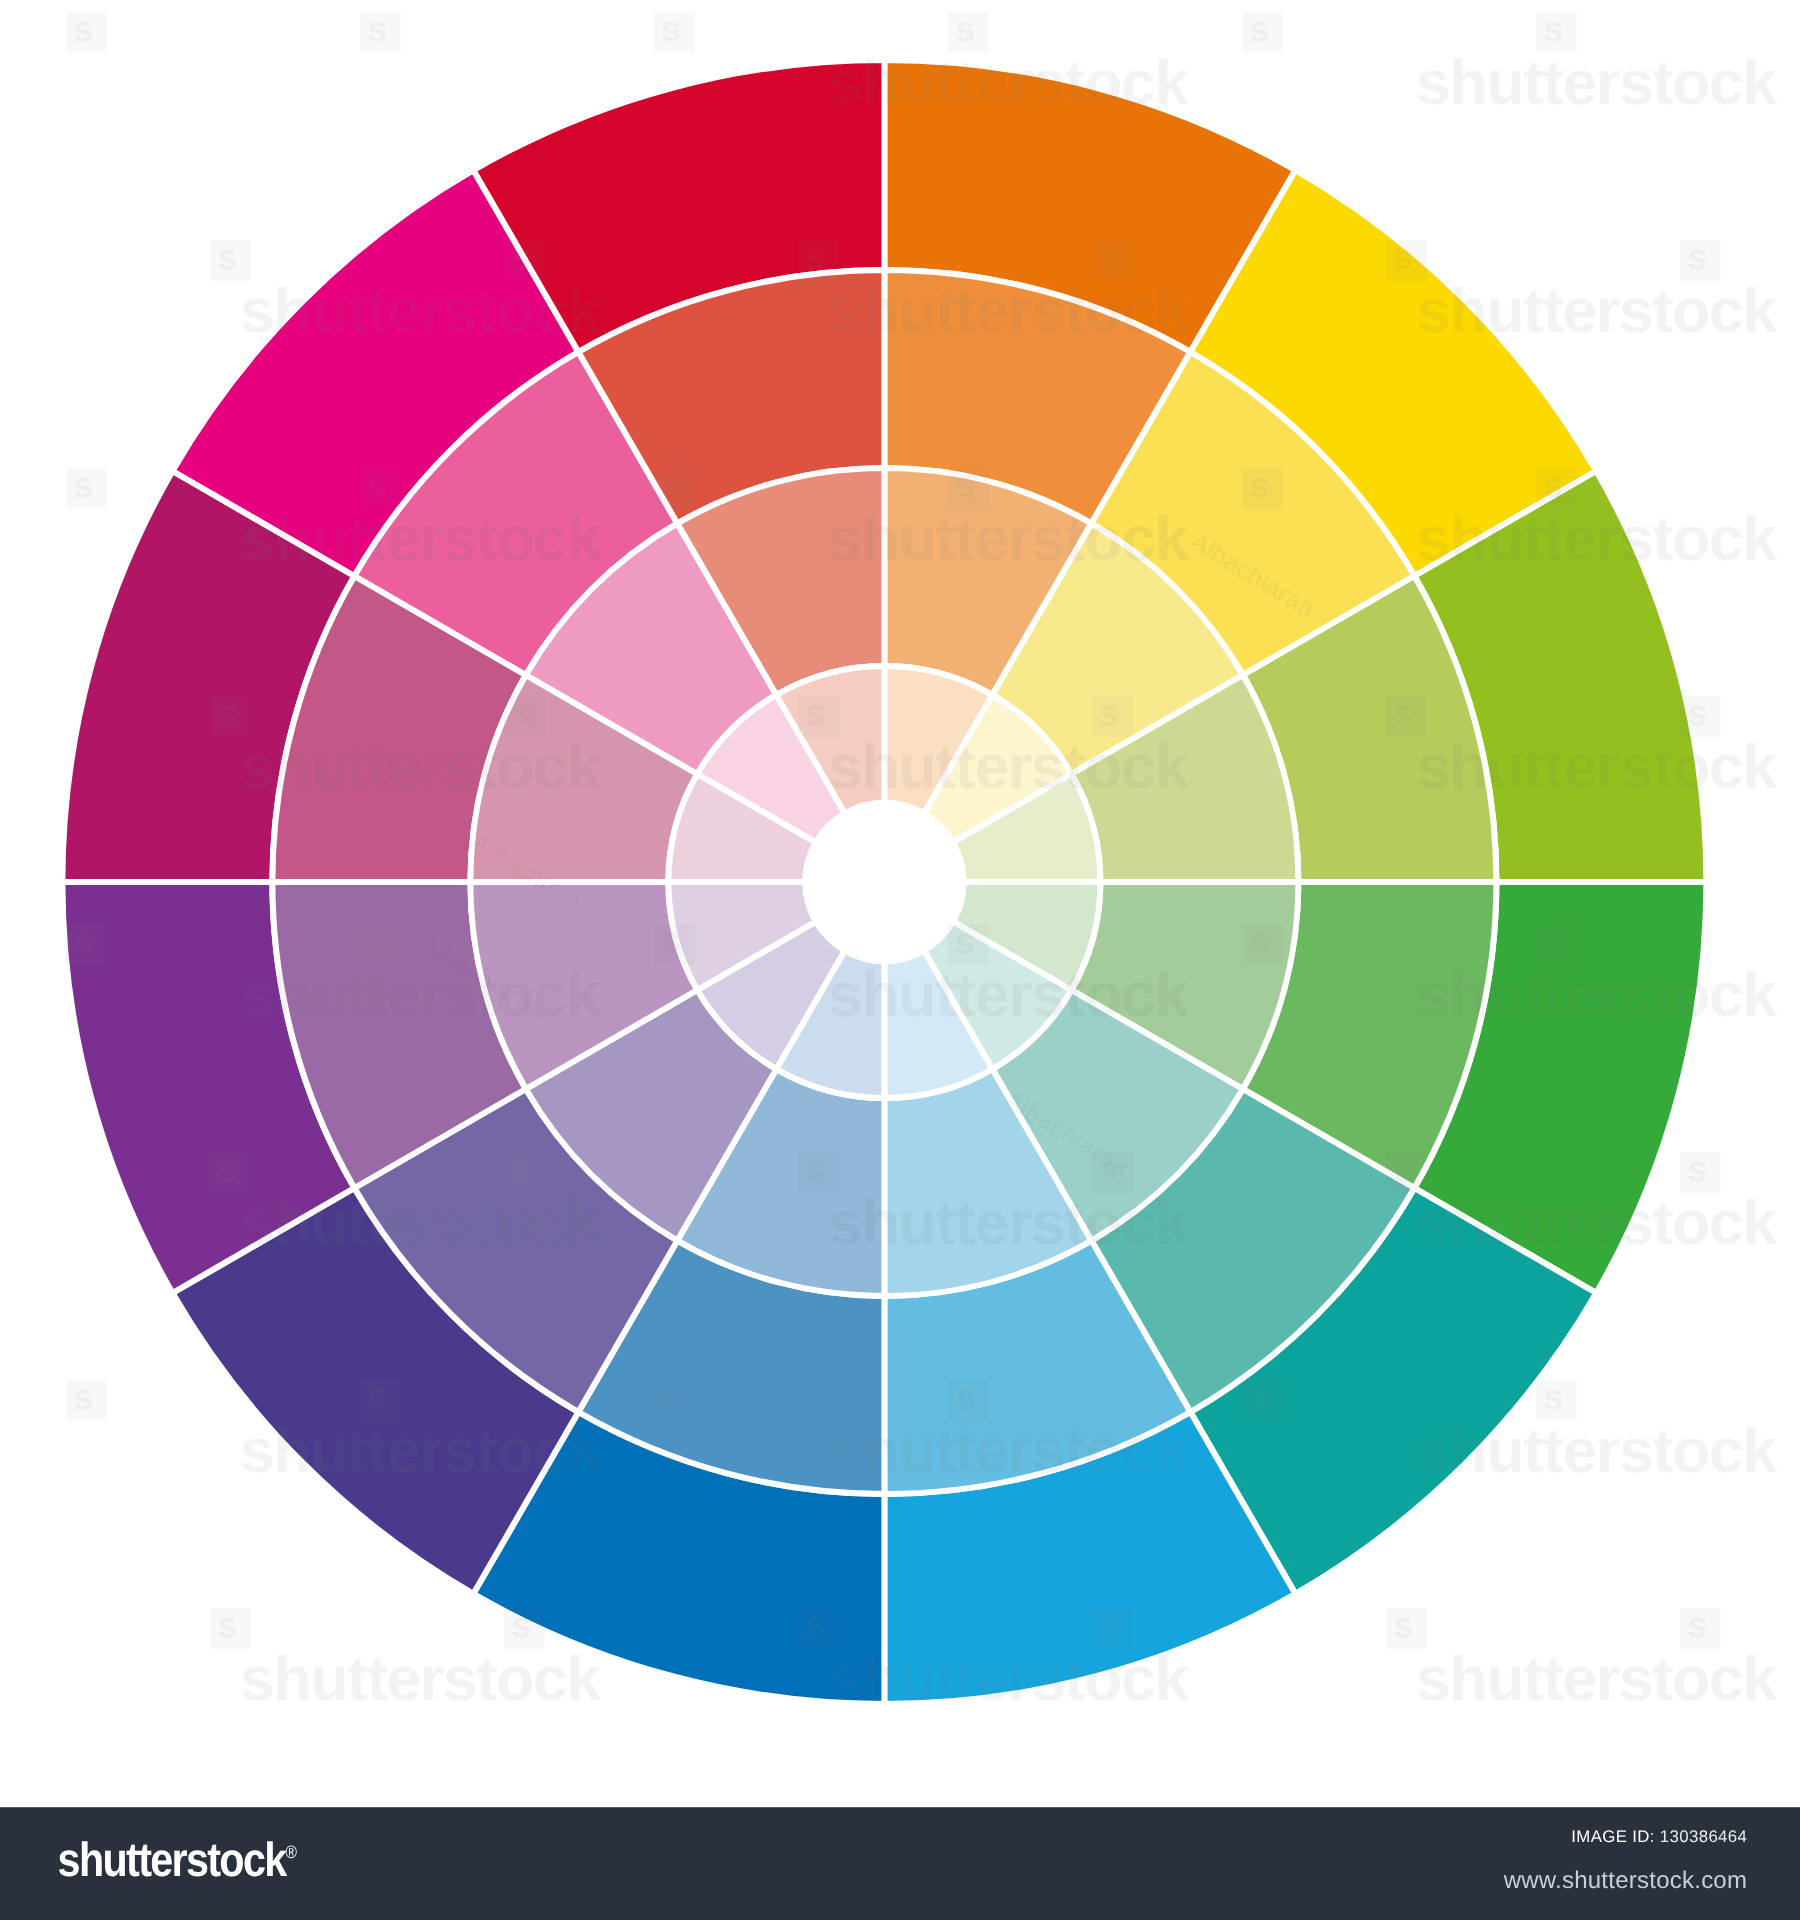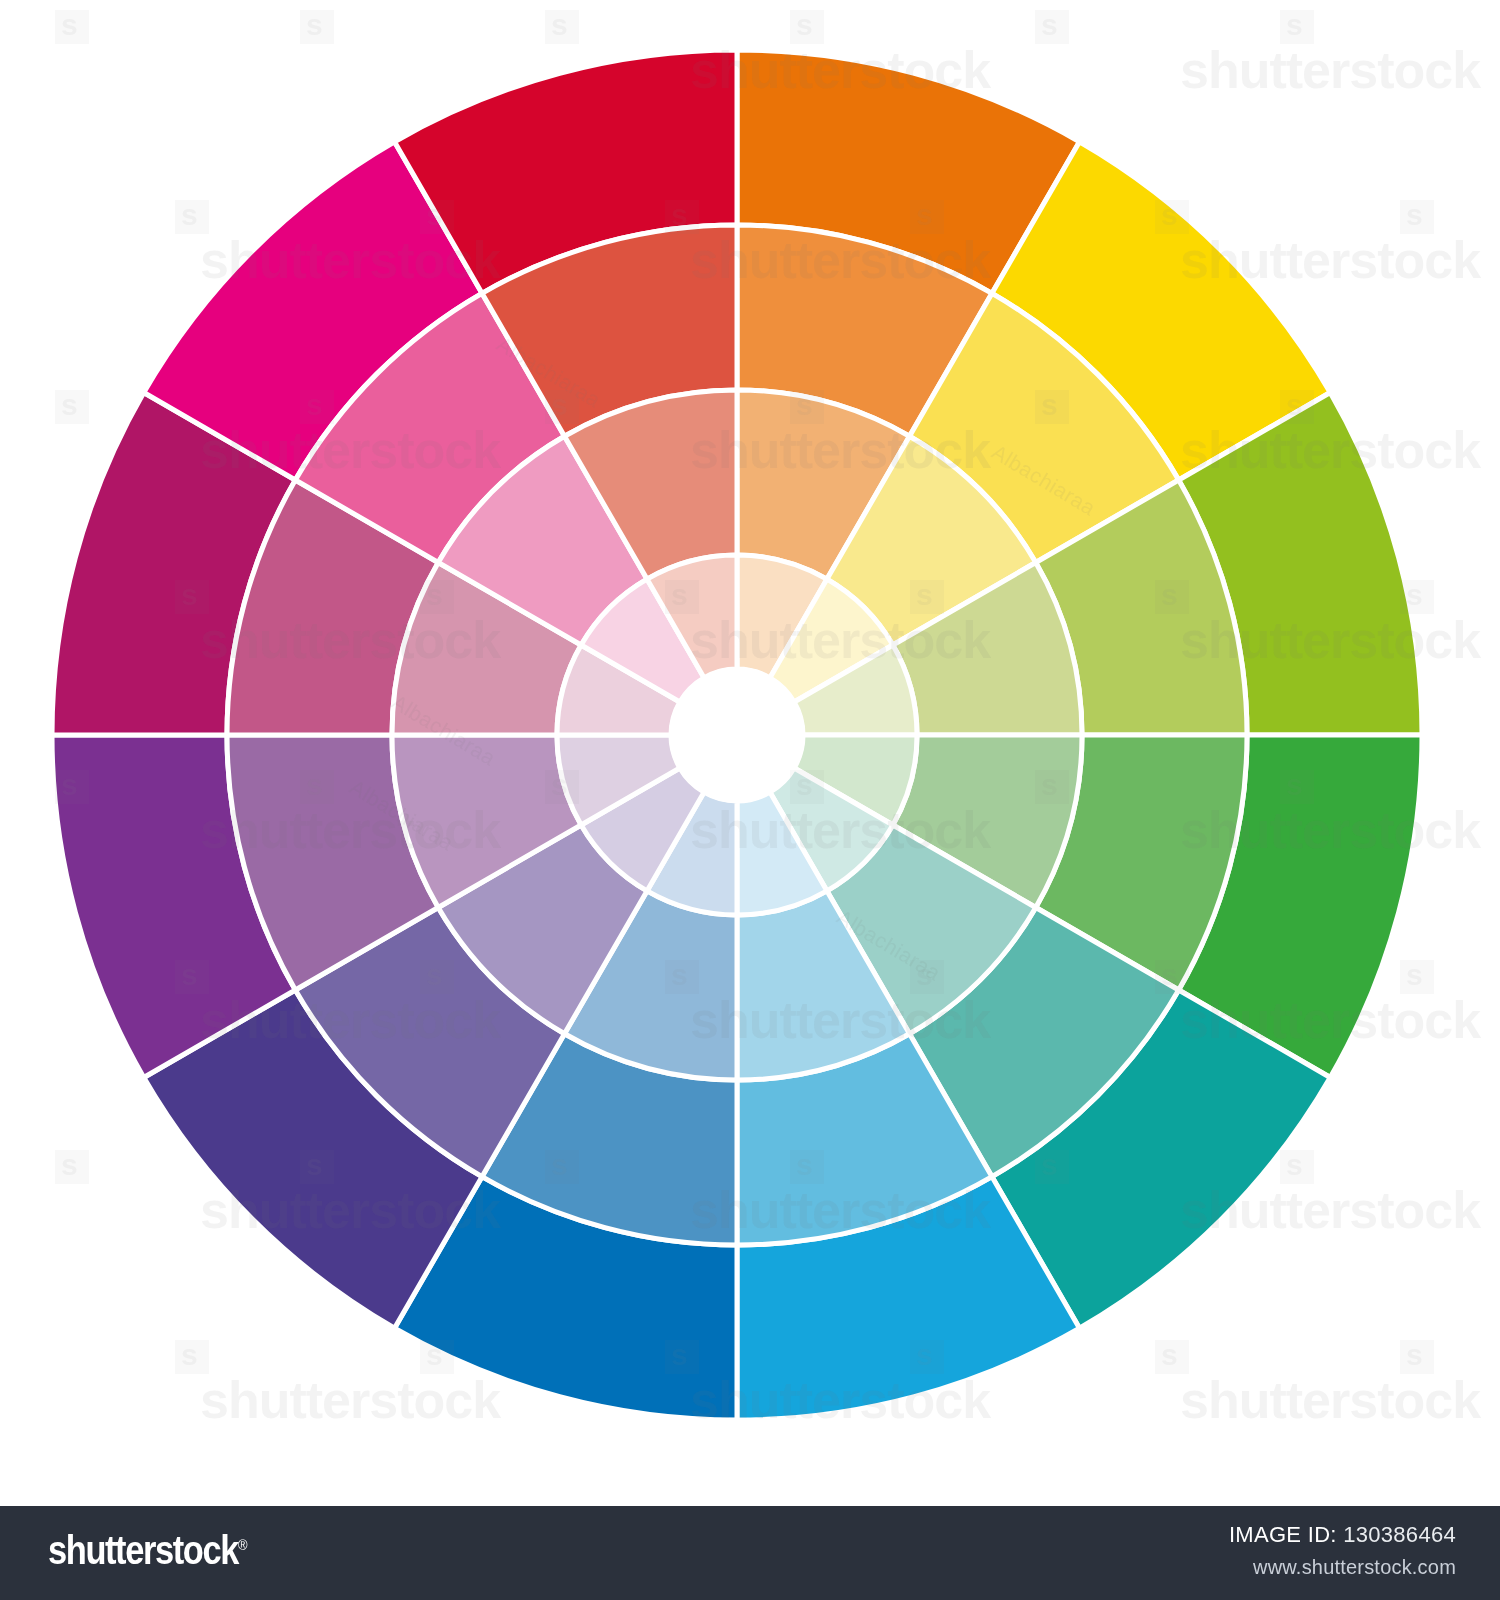--- a/index.html
+++ b/index.html
@@ -25,21 +25,21 @@
 
   
   #footer{position:absolute;left:0;top:1506px;width:1500px;height:94px;
           background:#2b313c;}
   #logo{position:absolute;left:48px;top:22px;color:#ffffff;
         font-size:40px;font-weight:700;letter-spacing:-1.6px;
         font-family:"Liberation Sans","DejaVu Sans",sans-serif;
         font-stretch:condensed;transform:scaleX(.86);transform-origin:0 50%;}
   #logo .reg{font-size:15px;vertical-align:super;font-weight:400;}
   #imgid{position:absolute;right:44px;top:16px;color:#e9ecef;
-         font-size:22px;letter-spacing:.3px;text-align:right;}
+         font-size:14px;letter-spacing:.3px;text-align:right;}
   #imgid .lbl{color:#ffffff;}
   #siteurl{position:absolute;right:44px;top:50px;color:#c9cfd8;
            font-size:20px;letter-spacing:.2px;text-align:right;}
 </style>
 </head>
 <body>
 
 <div id="stage">
 
   <div id="wheel-wrap">

